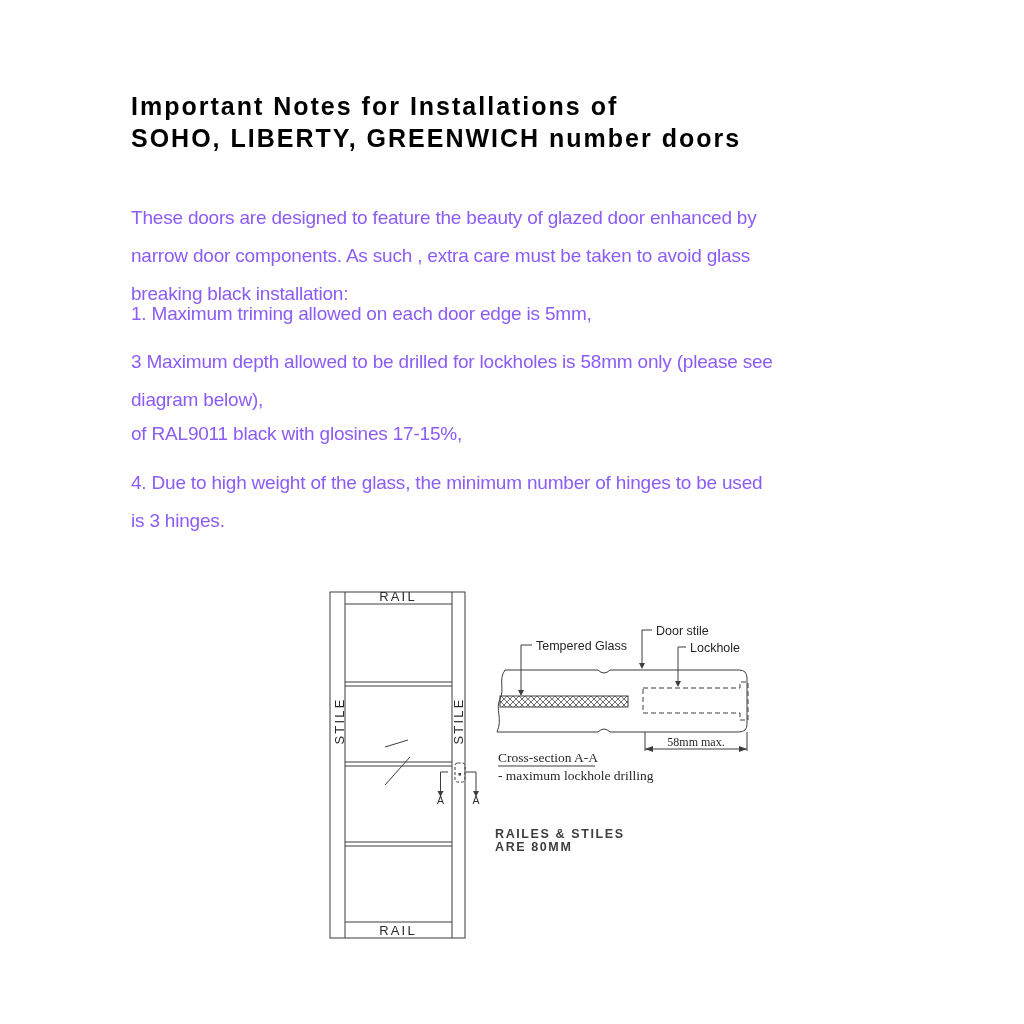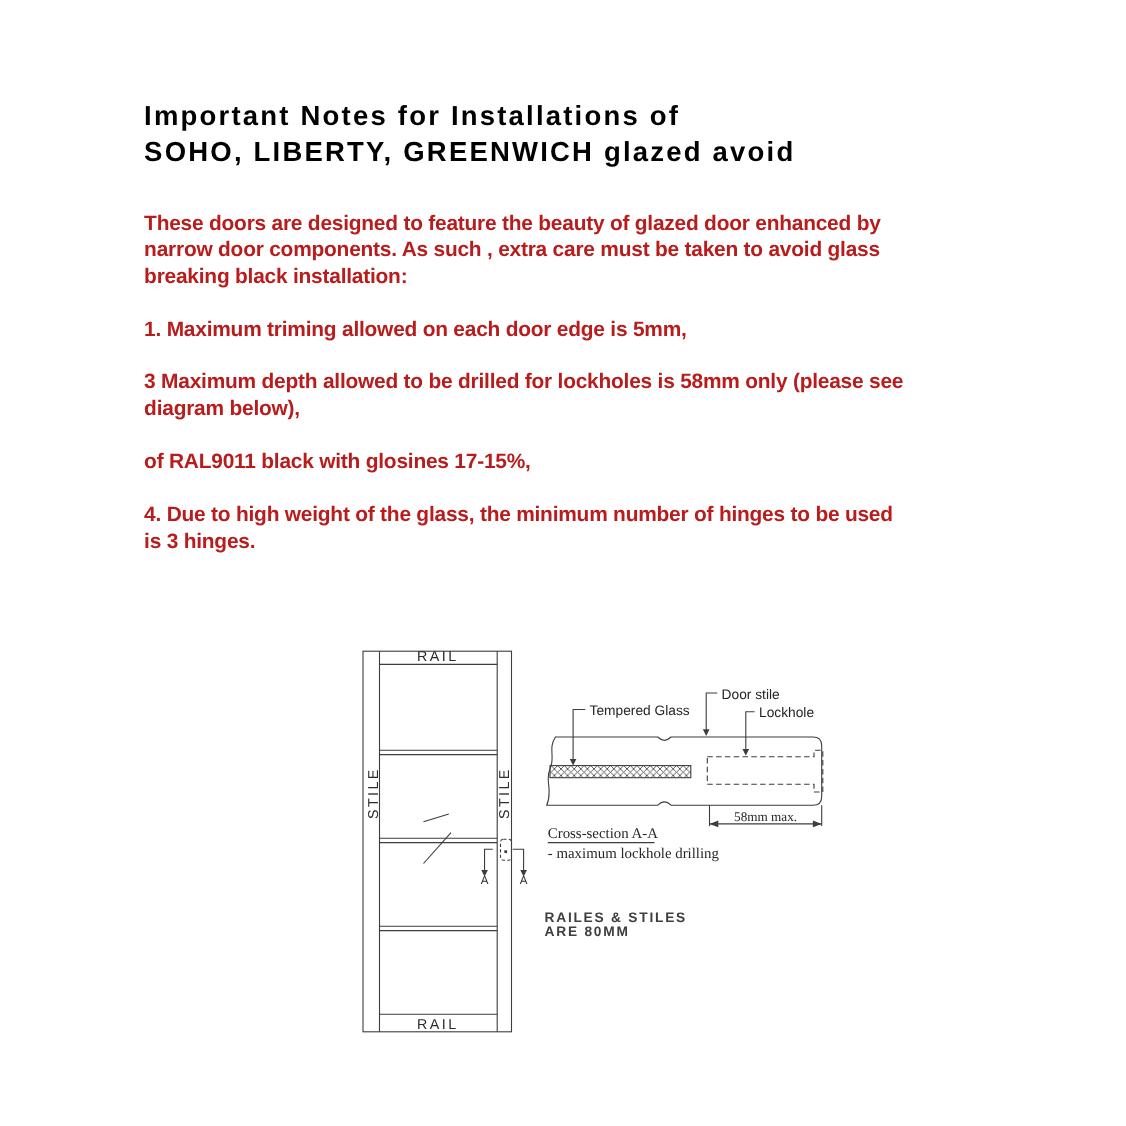--- a/index.html
+++ b/index.html
@@ -10,22 +10,22 @@
     font-family:"Liberation Sans", sans-serif;
     color:#222222;
     overflow:hidden;
   }
   .heading {
     position:absolute; left:131px; top:90px;
     font-size:25px; font-weight:700; letter-spacing:2px;
     line-height:32px; color:#000000; white-space:nowrap;
   }
   .bodyline {
-    font-size:19px; font-weight:700; letter-spacing:-0.2px;
-    line-height:24px; color:#b91c1c; white-space:nowrap;
+    font-size:19px; font-weight:400; letter-spacing:-0.2px;
+    line-height:24px; color:#8b5cf6; white-space:nowrap;margin-top:14px;
   }
   .textblock { position:absolute; left:131px; }
   #intro  { top:192px; }
   #note1  { top:288px; }
   #note2  { top:336px; }
   #note3  { top:408px; }
   #note4  { top:457px; }
   #diagram-svg { position:absolute; left:300px; top:585px; }
 
   
@@ -54,21 +54,21 @@
   .note-label {
     font-family:"Liberation Sans", sans-serif;
     font-size:12.5px; font-weight:700; letter-spacing:1.6px; fill:#3e3e3e;
   }
 </style>
 </head>
 <body>
 
 <div class="heading">
   <div>Important Notes for Installations of</div>
-  <div>SOHO, LIBERTY, GREENWICH glazed avoid</div>
+  <div>SOHO, LIBERTY, GREENWICH number doors</div>
 </div>
 
 <div id="intro" class="textblock">
   <div class="bodyline">These doors are designed to feature the beauty of glazed door enhanced by</div>
   <div class="bodyline">narrow door components. As such , extra care must be taken to avoid glass</div>
   <div class="bodyline">breaking black installation:</div>
 </div>
 
 <div id="note1" class="textblock">
   <div class="bodyline">1. Maximum triming allowed on each door edge is 5mm,</div>

